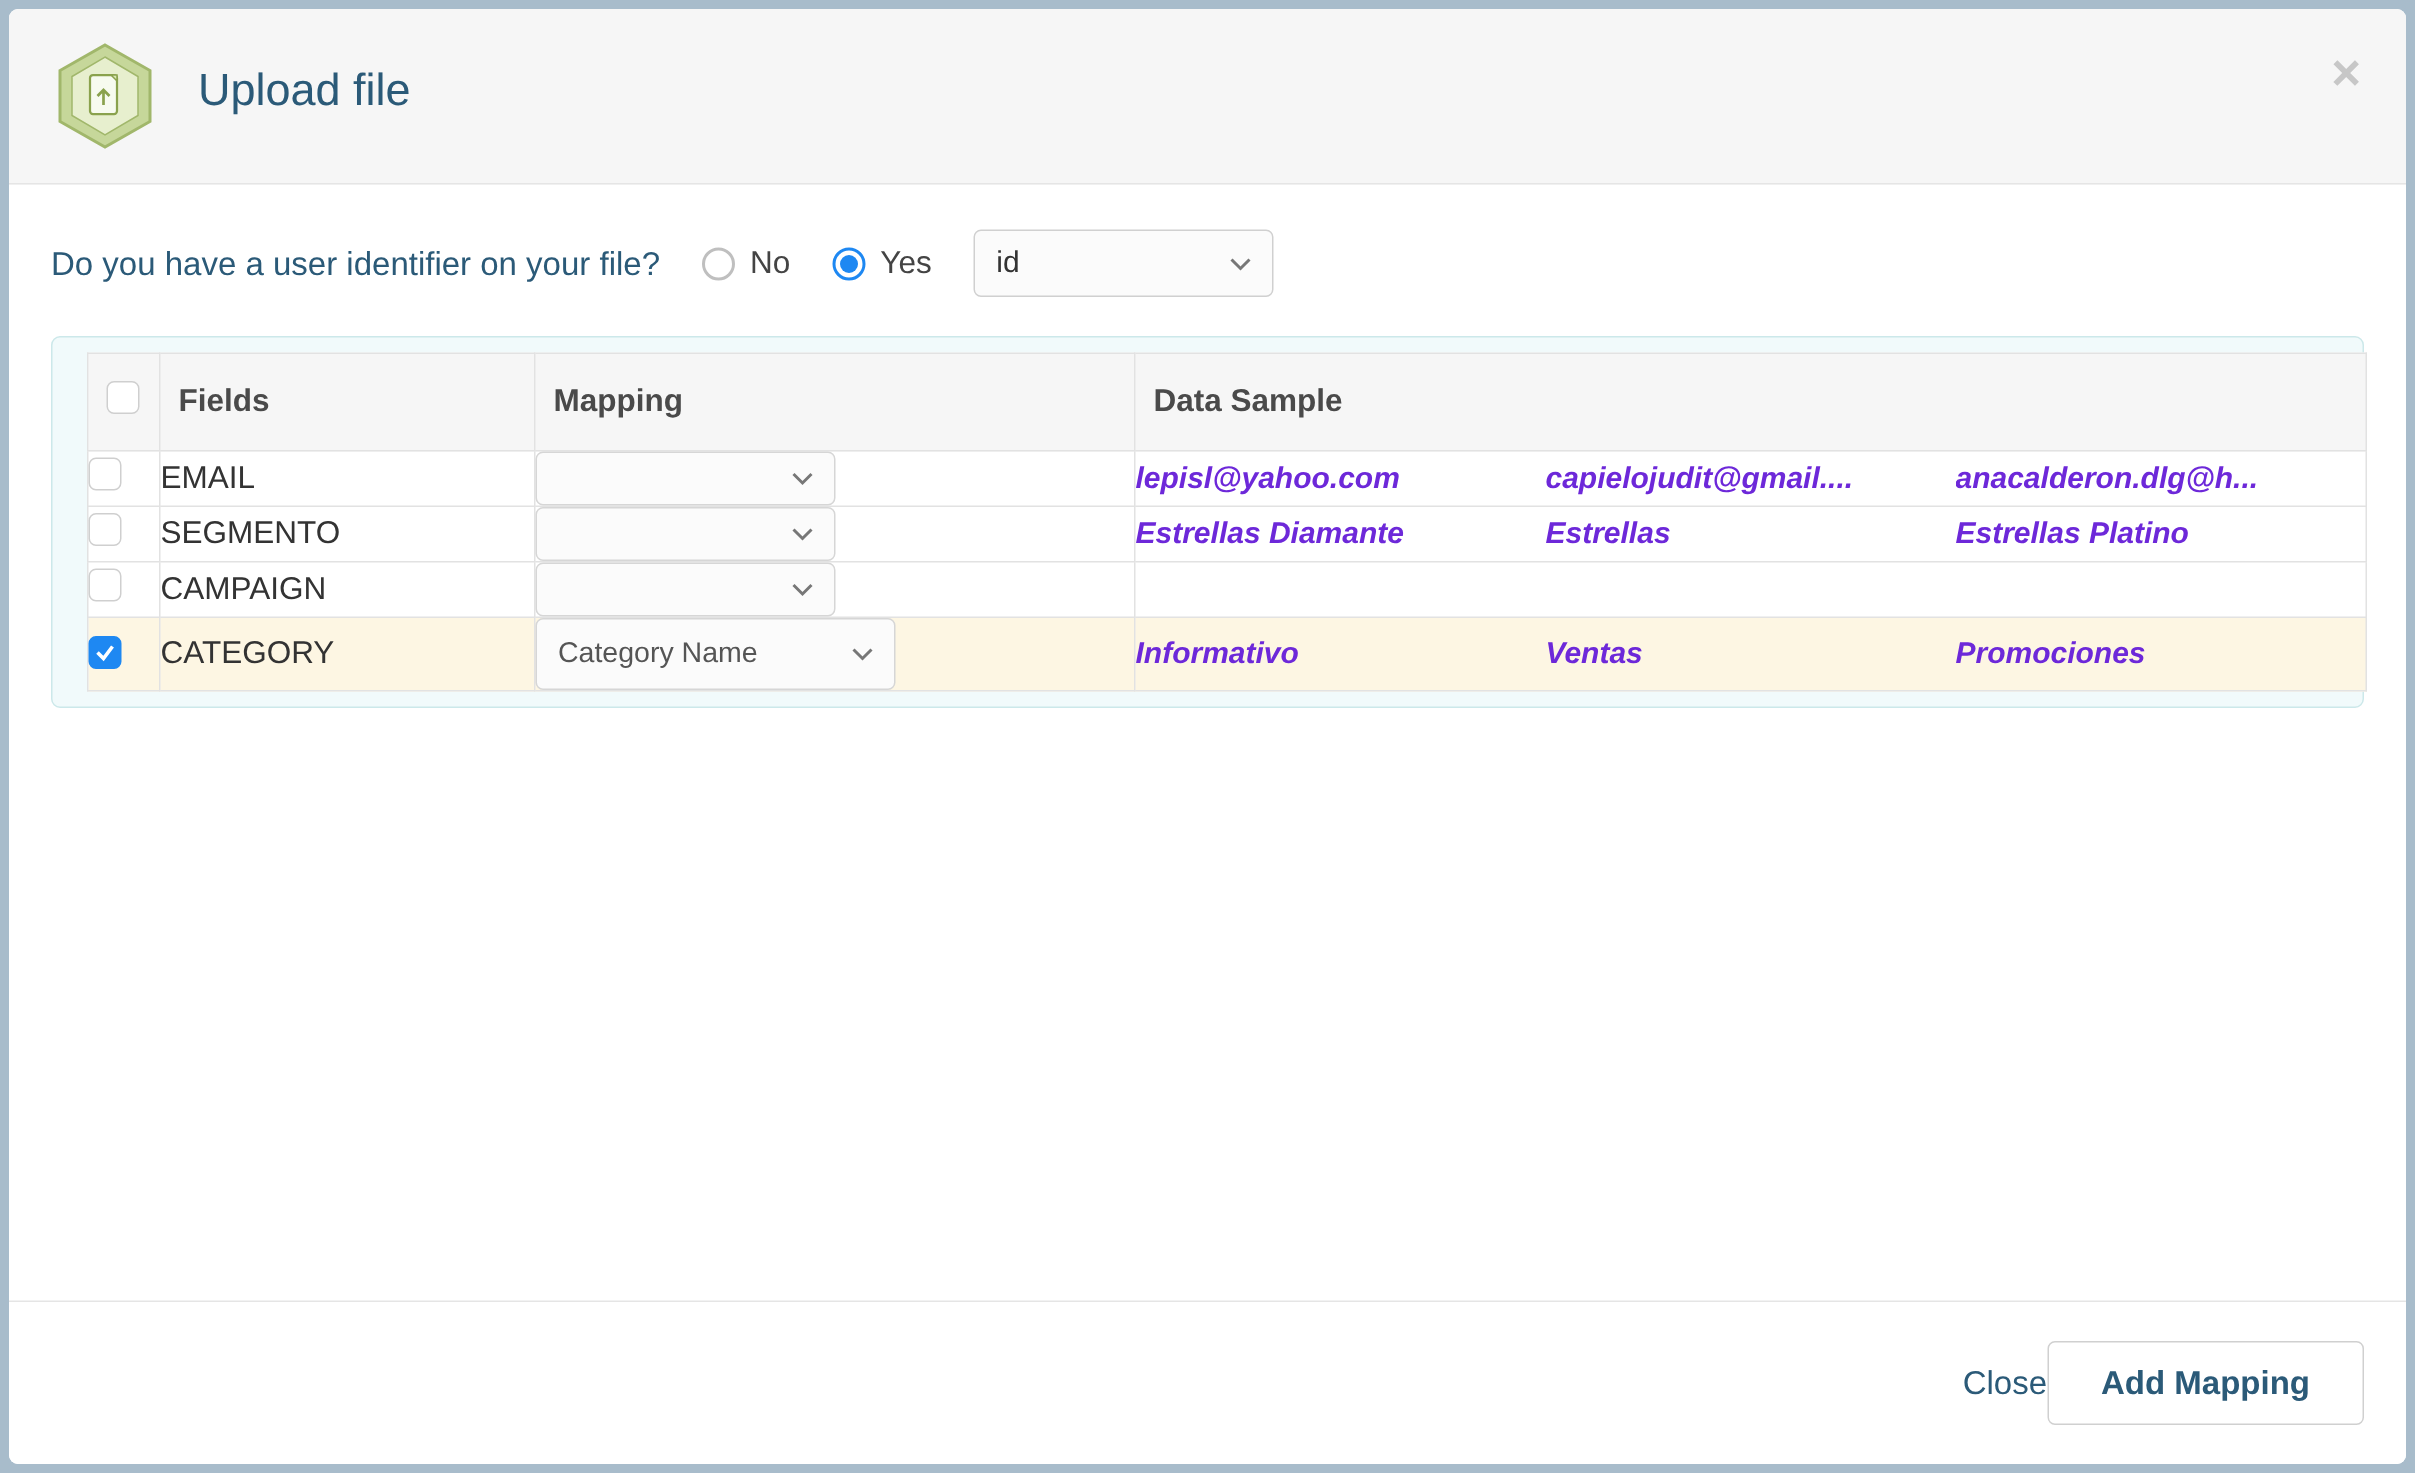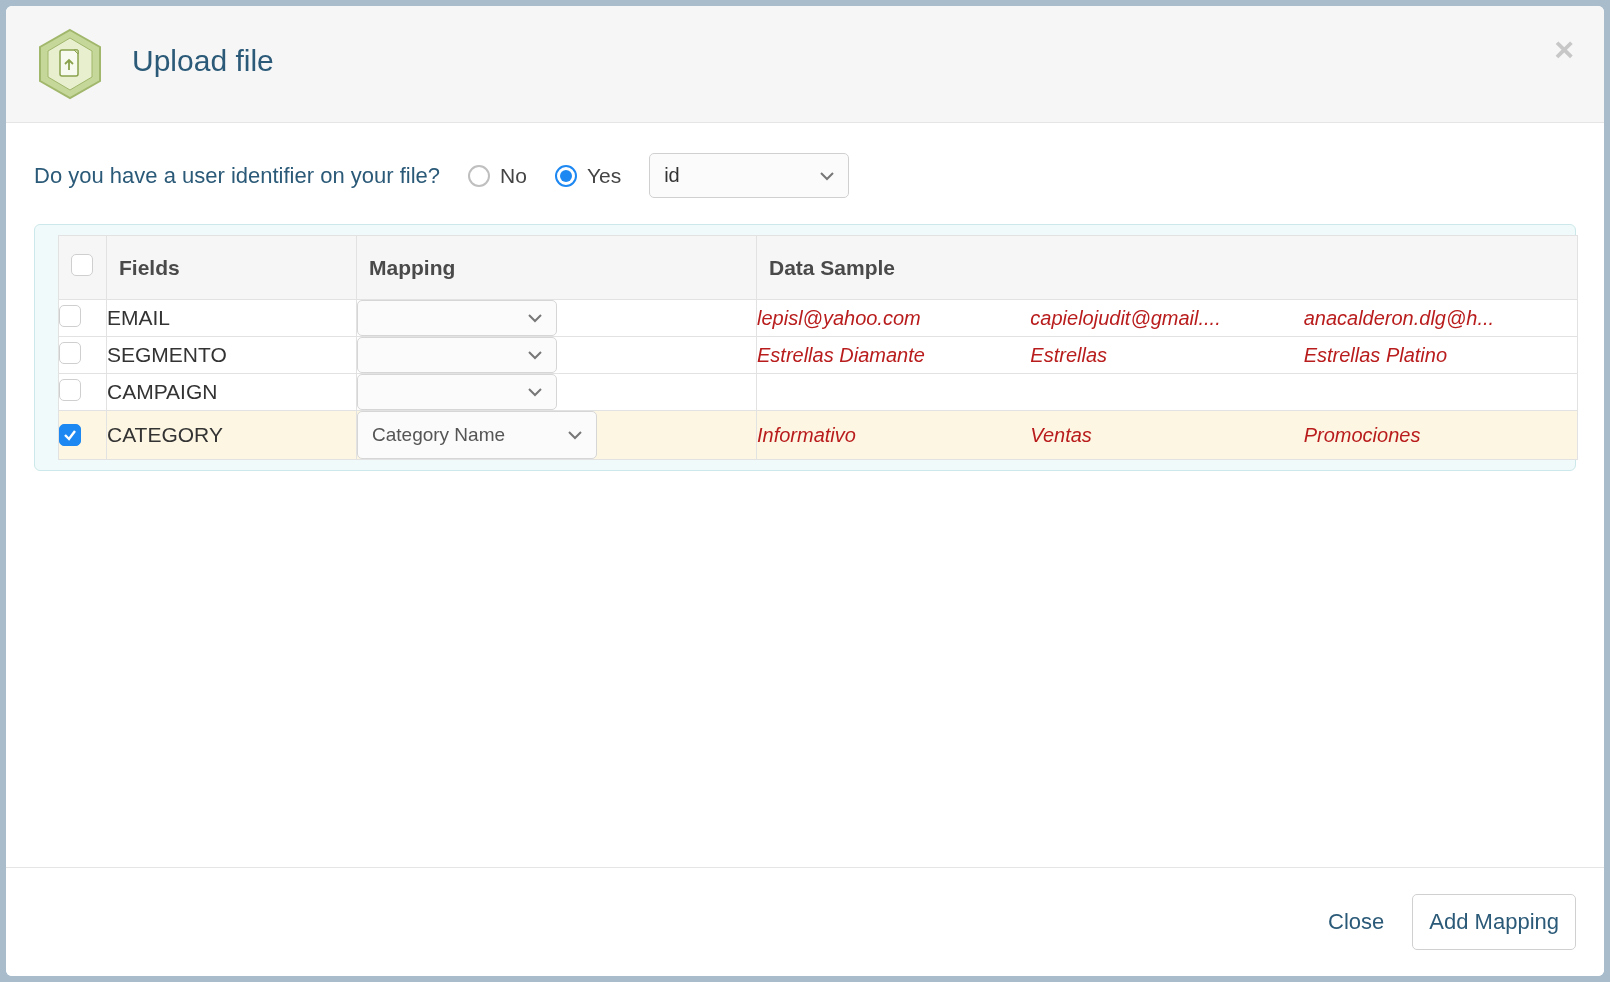--- a/index.html
+++ b/index.html
@@ -145,27 +145,28 @@
   table.mapping th.col-field { width: 250px; }
   table.mapping th.col-map { width: 400px; }
   table.mapping td { padding: 0; }
   td.cell-check { text-align: center; padding: 24px 0; }
   td.cell-field { color: #333; font-weight: 400; font-size: 21px; padding: 24px 16px; }
   td.cell-map { padding: 14px 16px; }
   td.cell-samples { padding: 24px 16px; }
   .samples-wrap { display: flex; gap: 0; }
   .sample {
     flex: 1;
-    color: #b91c1c;
+    color: #6d28d9;
     font-style: italic;
     font-size: 20px;
     white-space: nowrap;
     overflow: hidden;
     text-overflow: ellipsis;
     padding-right: 20px;
+    font-weight: bold;
   }
   tr.selected td { background: #fdf6e3; }
   .chk {
     width: 22px; height: 22px;
     border: 1.5px solid #cfcfcf;
     border-radius: 5px;
     display: inline-flex;
     align-items: center; justify-content: center;
     background: #fff;
     cursor: pointer;
@@ -189,35 +190,34 @@
     font-size: 19px;
     color: #555;
   }
   .map-select.filled { min-width: 240px; text-align: center; }
   .modal-footer {
     border-top: 1px solid #e5e5e5;
     padding: 26px 28px;
     display: flex;
     justify-content: flex-end;
     align-items: center;
-    gap: 28px;
     background: #fff;
   }
   .btn-close {
     color: #2b5a78;
     font-size: 22px;
     cursor: pointer;
   }
   .btn-primary {
     border: 1px solid #d0d0d0;
     border-radius: 5px;
-    padding: 14px 16px;
+    padding: 14px 35px;
     color: #2b5a78;
     background: #fff;
-    font-weight: 400;
+    font-weight: 700;
     font-size: 22px;
     cursor: pointer;
   }
 </style>
 </head>
 <body>
 
 <div class="modal">
   <div class="modal-header">
     <div class="header-icon">

